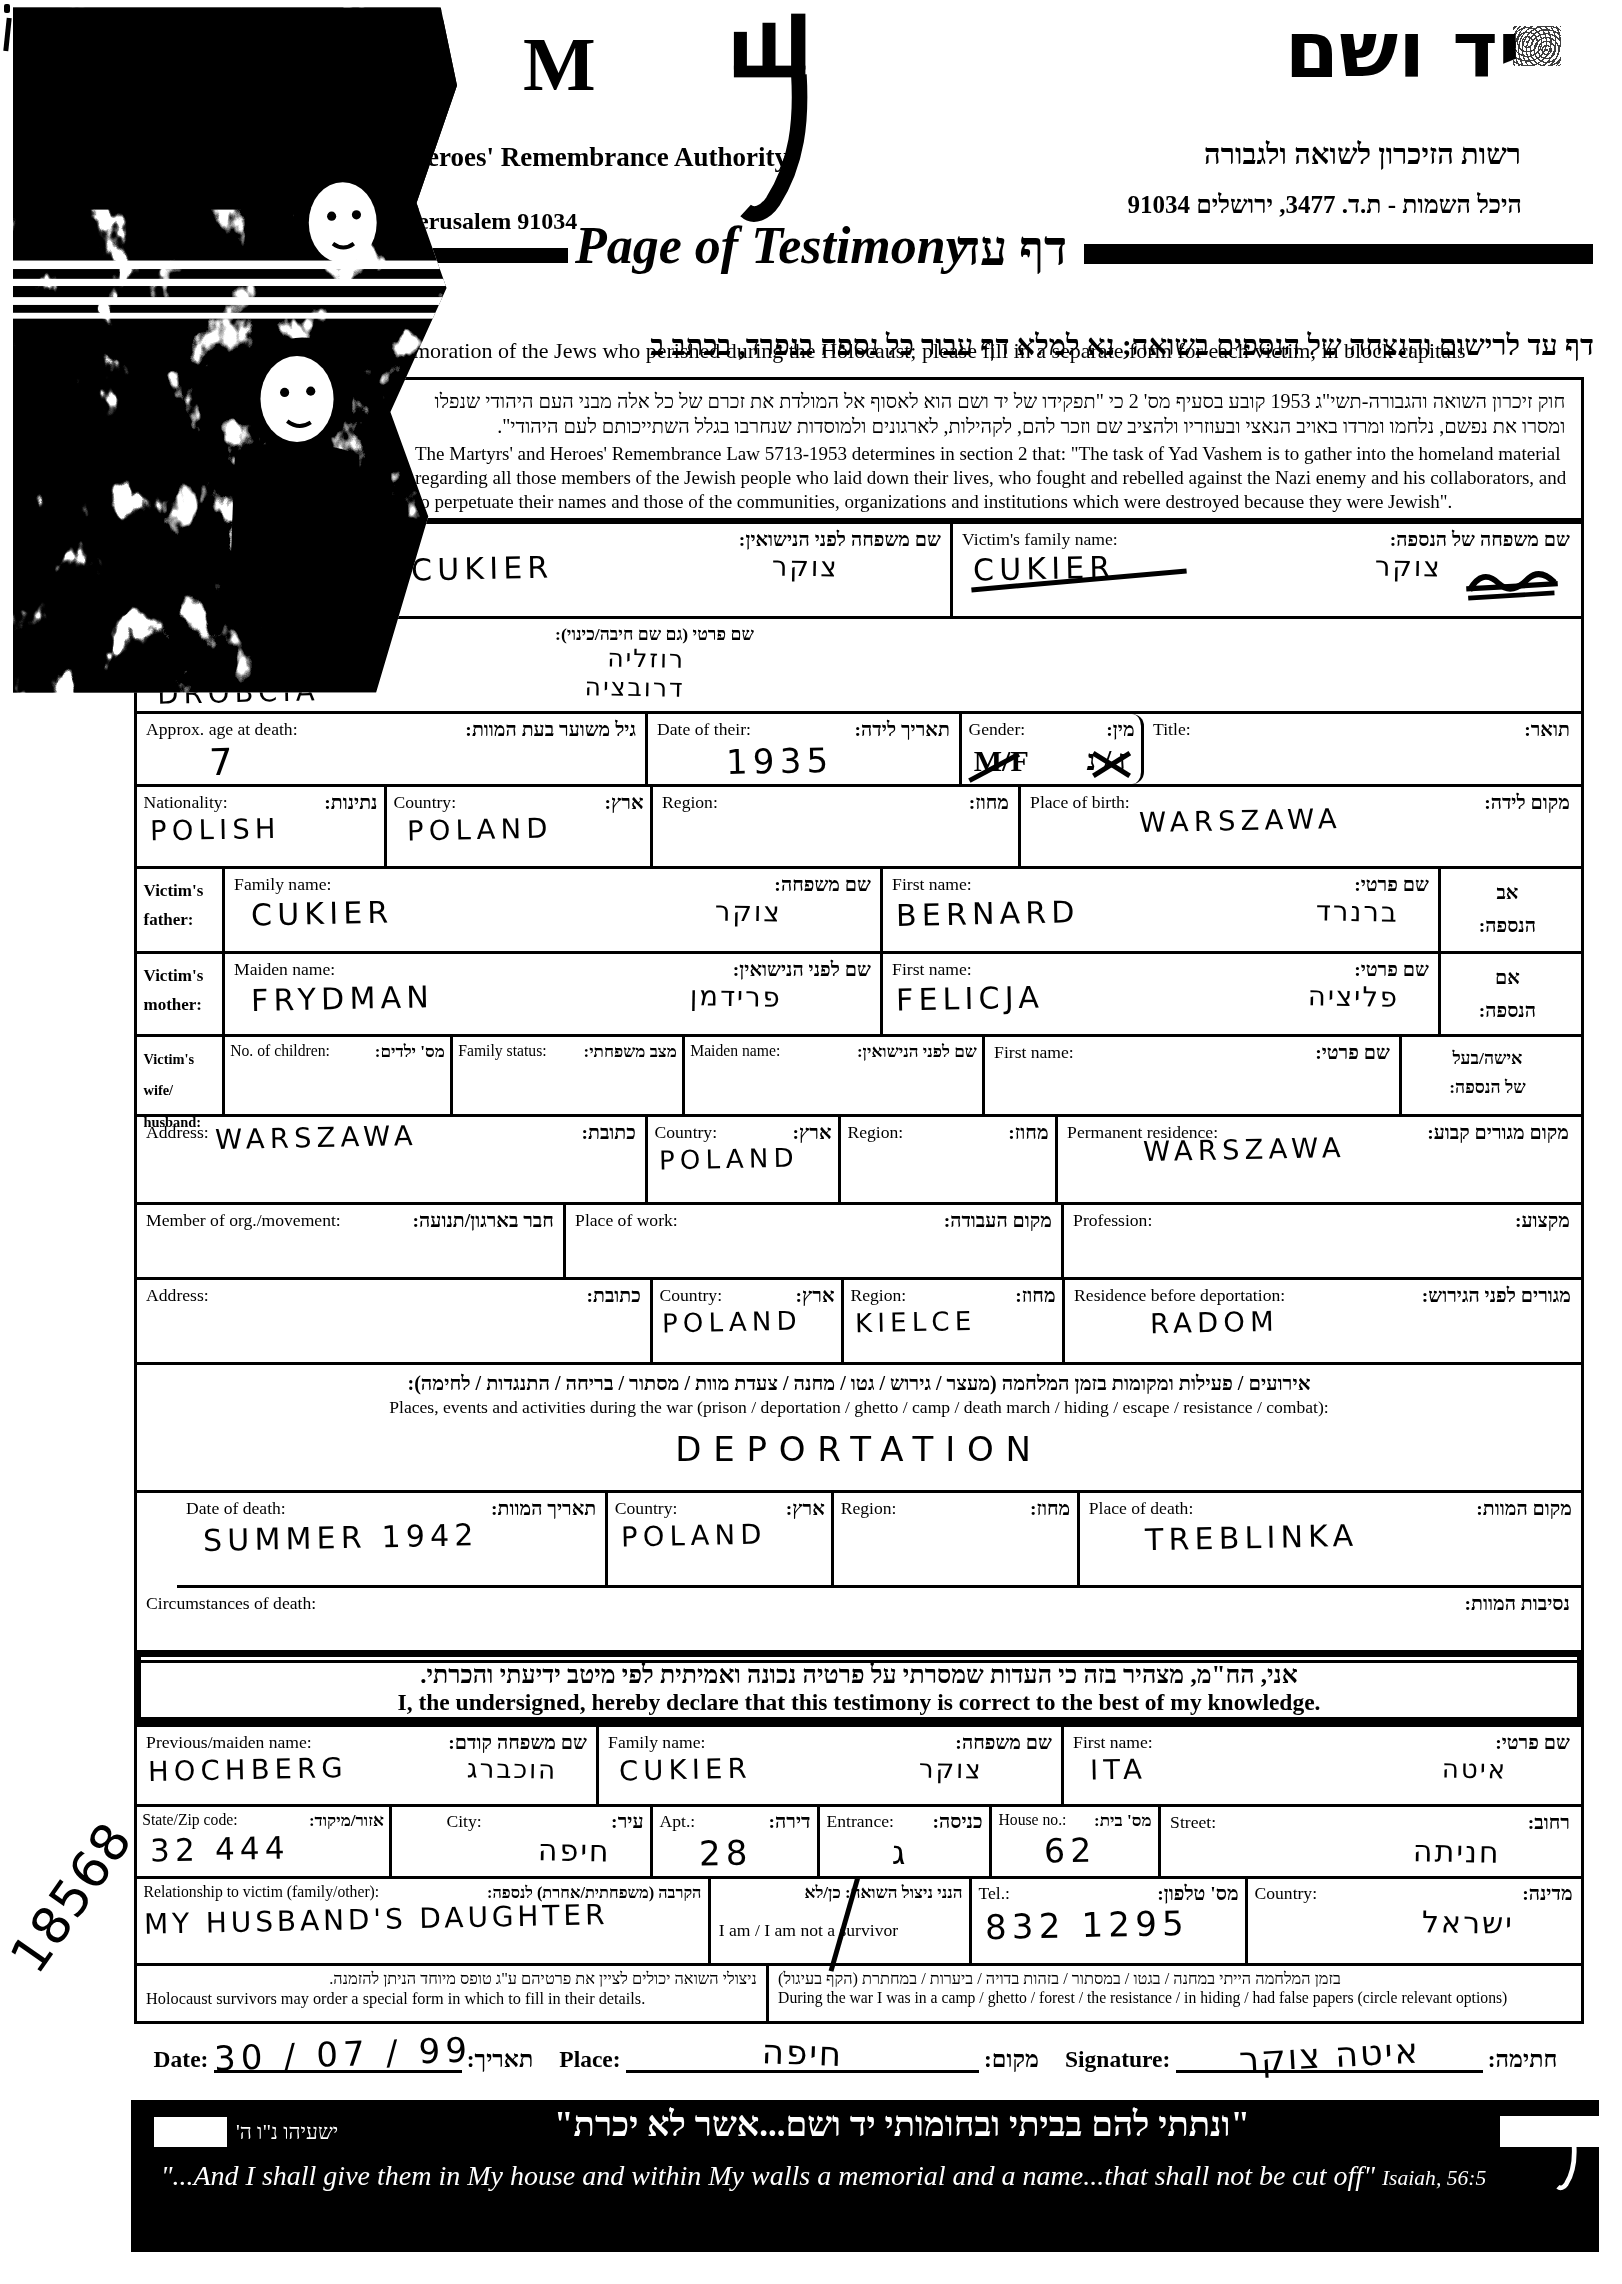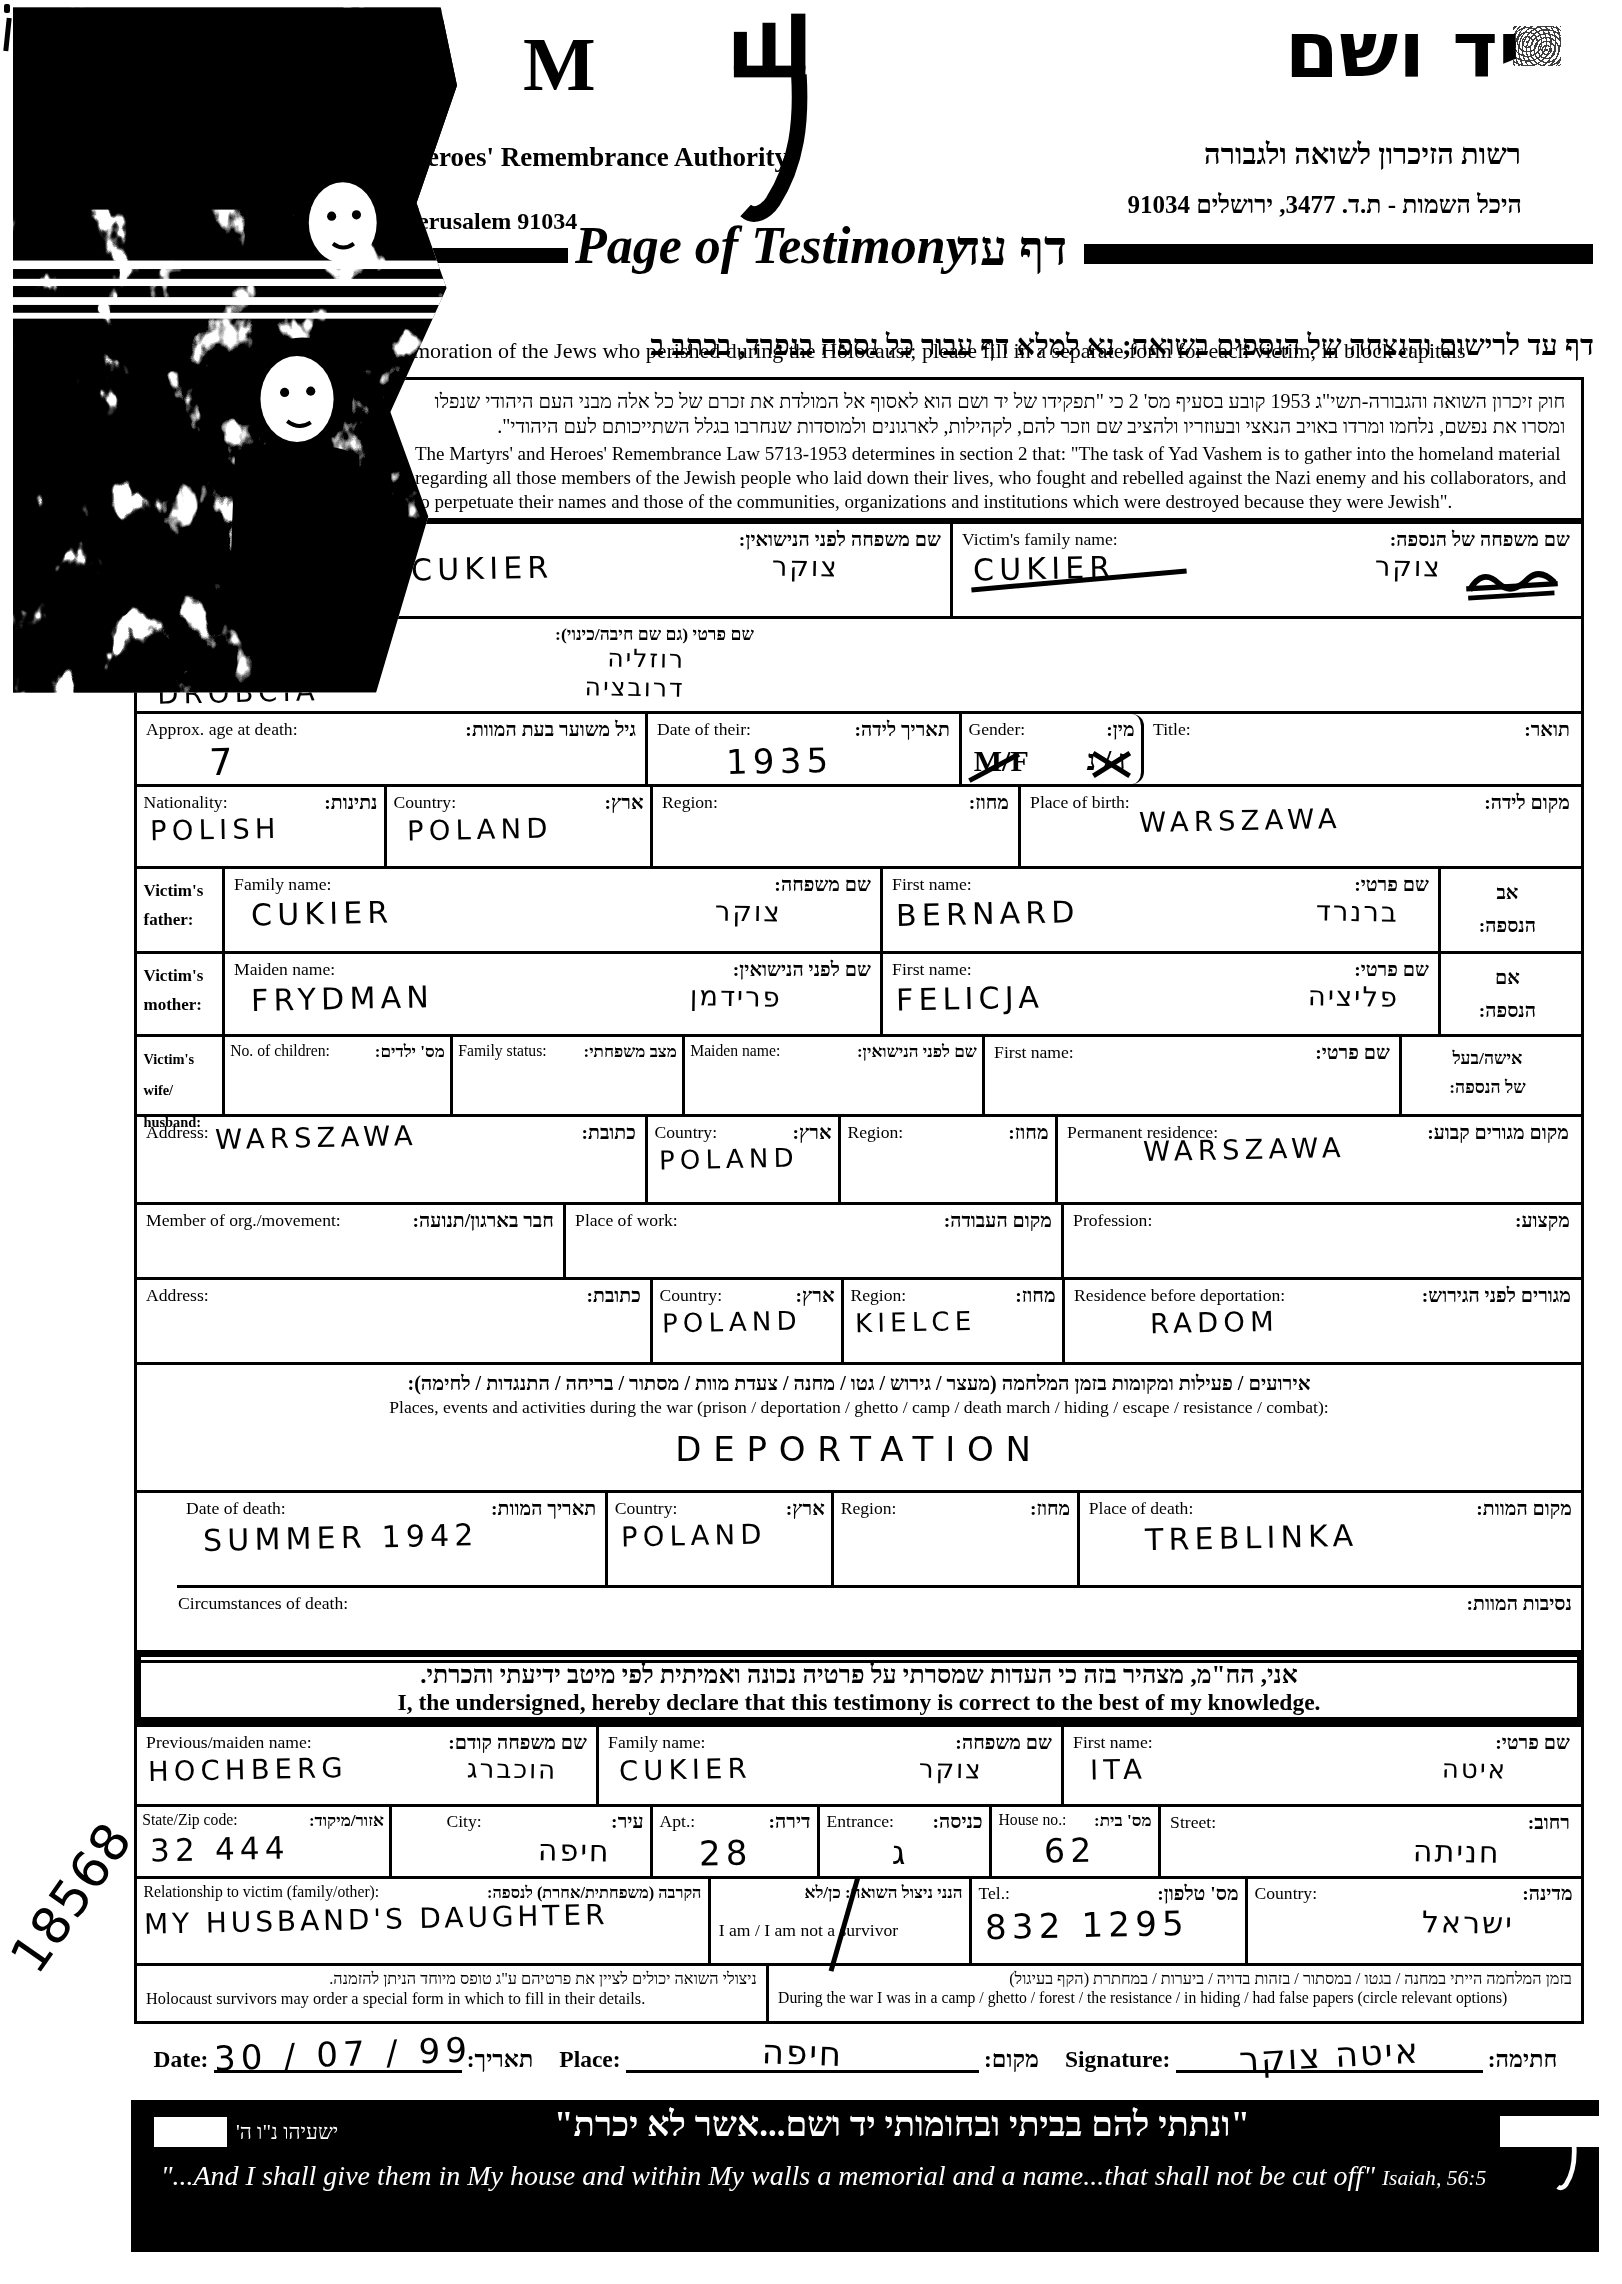--- a/index.html
+++ b/index.html
@@ -417,21 +417,21 @@
         <div class="L">
             <span class="le">Place of death:</span>
             <span class="lh he">מקום המוות:</span>
           </div>
         <div class="V" style="padding:0 0 0 65px;">
             <span class="hw" style="font-size:30px;">TREBLINKA</span>
           </div>
       </div>
     </div>
 
-    <div class="row" style="height:72px;padding-left:32px;">
+    <div class="row" style="height:72px;">
       <div class="c" style="width:1442px;">
         <div class="L">
             <span class="le">Circumstances of death:</span>
             <span class="lh he">נסיבות המוות:</span>
           </div>
       </div>
     </div>
   </div>
 
   <div class="abs" style="left:134px;top:1650px;width:1450px;height:74px;border:7.8px solid #000;box-sizing:border-box;text-align:center;">
@@ -566,21 +566,21 @@
       </div>
     </div>
   </div>
 
   <div class="abs" style="left:134px;top:1963px;width:1450px;height:61px;border:3.9px solid #000;box-sizing:border-box;display:flex;">
     <div style="width:632px;border-right:3.9px solid #000;box-sizing:border-box;padding:2.6px 9.1px;">
       <div class="he" style="text-align:right;font-size:16.3px;">ניצולי השואה יכולים לציין את פרטיהם ע"ג טופס מיוחד הניתן להזמנה.</div>
       <div class="ser" style="font-size:16.3px;">Holocaust survivors may order a special form in which to fill in their details.</div>
     </div>
     <div style="flex:1;padding:2.6px 9.1px;">
-      <div class="he" style="text-align:right;font-size:16.3px;">בזמן המלחמה הייתי במחנה / בגטו / במסתור / בזהות בדויה / ביערות / במחתרת (הקף בעיגול)</div>
+      <div class="he" style="text-align:left;font-size:16.3px;">בזמן המלחמה הייתי במחנה / בגטו / במסתור / בזהות בדויה / ביערות / במחתרת (הקף בעיגול)</div>
       <div class="ser" style="font-size:15.7px;">During the war I was in a camp / ghetto / forest / the resistance / in hiding / had false papers (circle relevant options)</div>
     </div>
   </div>
 
   <div class="abs" style="left:134px;top:2030px;width:1456px;display:flex;align-items:flex-end;">
     <span class="siglbl" style="margin-left:19.6px;">Date:</span>
     <span class="ul" style="width:248px;margin:0 5.2px;"><span class="hw" style="font-size:34px;display:inline-block;transform:translateY(3.9px) rotate(-2deg);">30 / 07 / 99</span></span>
     <span class="siglbl he">תאריך:</span>
     <span class="siglbl" style="margin-left:26px;">Place:</span>
     <span class="ul" style="width:353px;margin:0 5.2px;"><span class="hwh" style="font-size:34px;display:inline-block;transform:translateY(2.6px) rotate(2deg);">חיפה</span></span>

